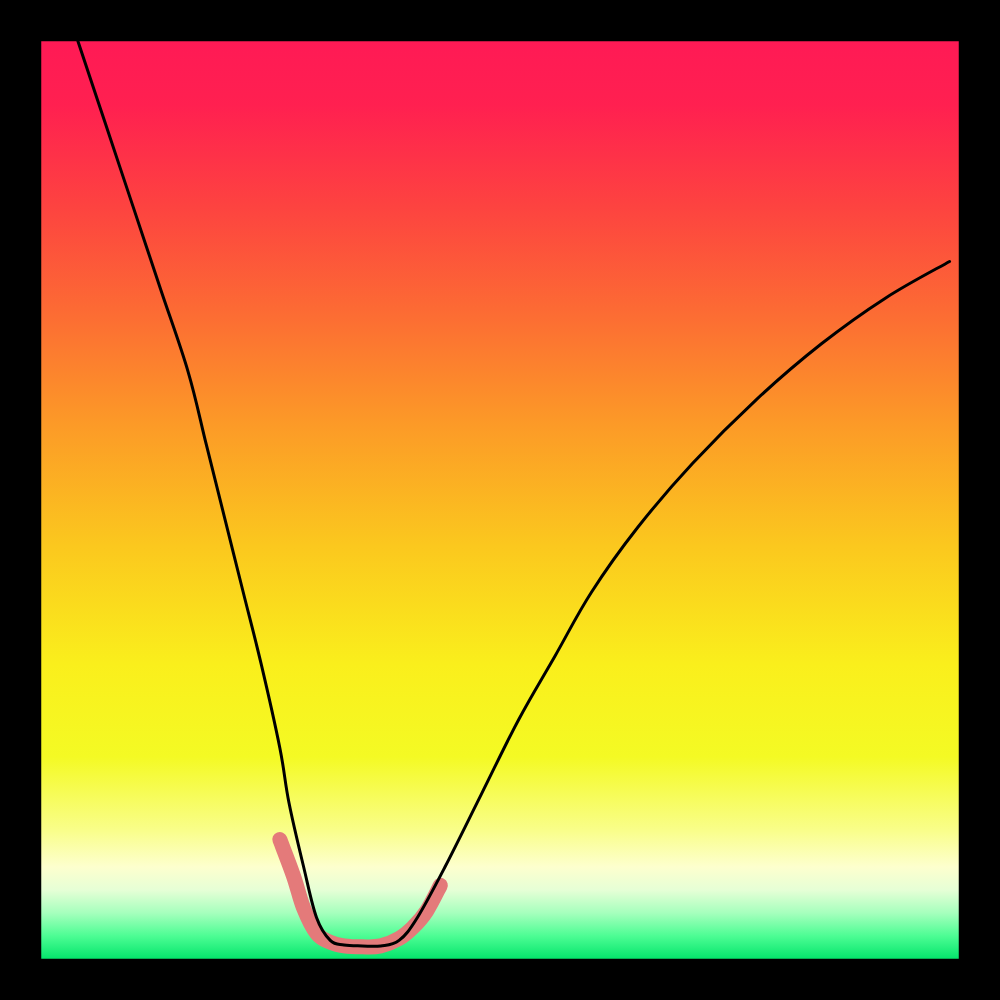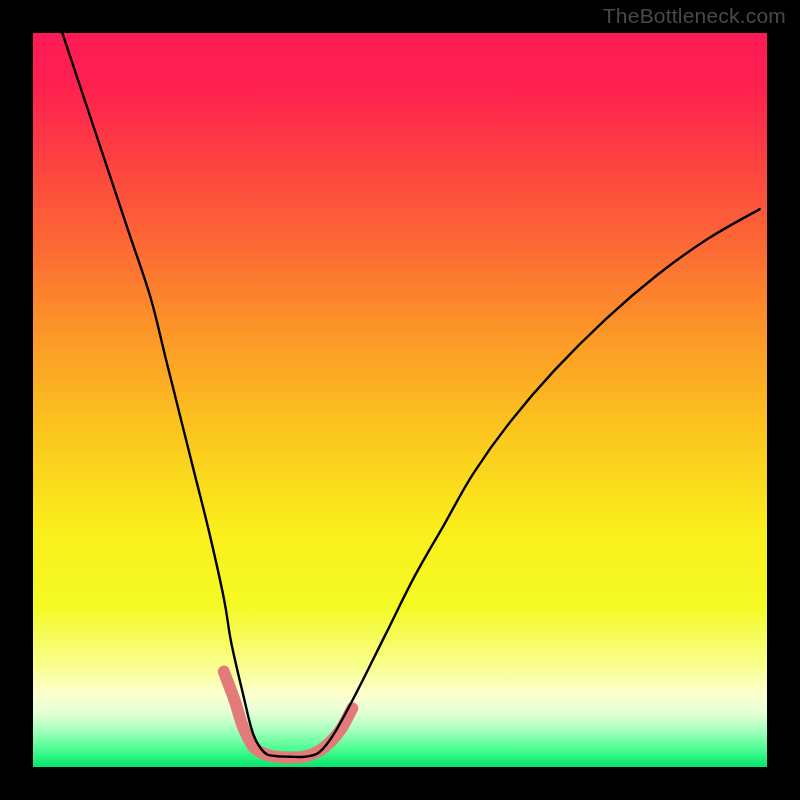--- a/index.html
+++ b/index.html
@@ -27,21 +27,20 @@
     z-index: 5;
   }
   svg {
     display: block;
   }
 </style>
 </head>
 <body>
 
 <div class="frame">
-  <div class="watermark">TheBottleneck.com</div>
 
   <svg id="chart-svg" width="800" height="800" viewBox="0 0 800 800">
     <defs>
       <linearGradient id="bg-grad" x1="0" y1="0" x2="0" y2="1">
           <stop offset="0%" stop-color="#ff1a55"></stop>
           <stop offset="7.000000000000001%" stop-color="#ff2050"></stop>
           <stop offset="18%" stop-color="#fd4340"></stop>
           <stop offset="30%" stop-color="#fc6d33"></stop>
           <stop offset="42%" stop-color="#fc9b27"></stop>
           <stop offset="55.00000000000001%" stop-color="#fbc81e"></stop>

